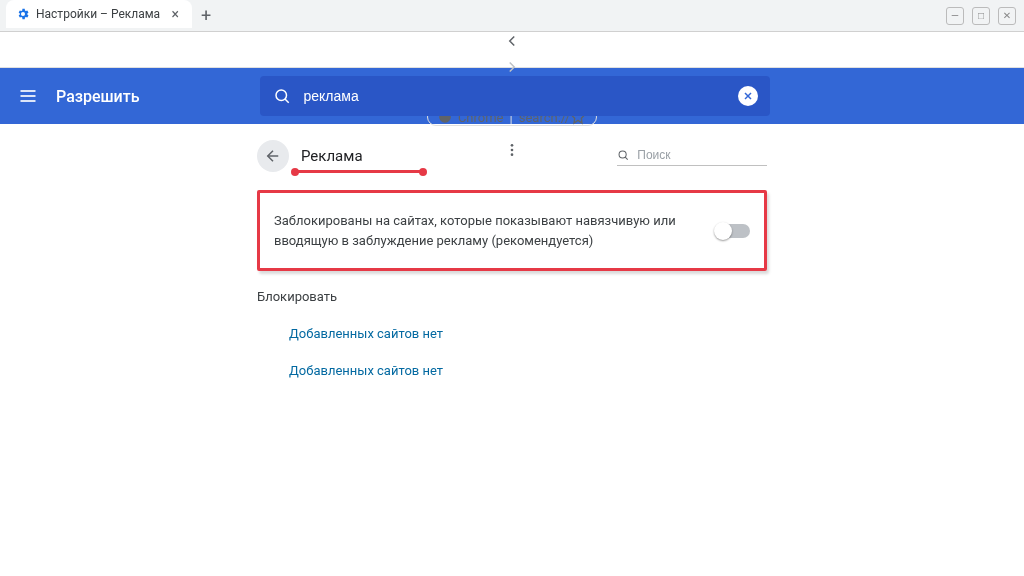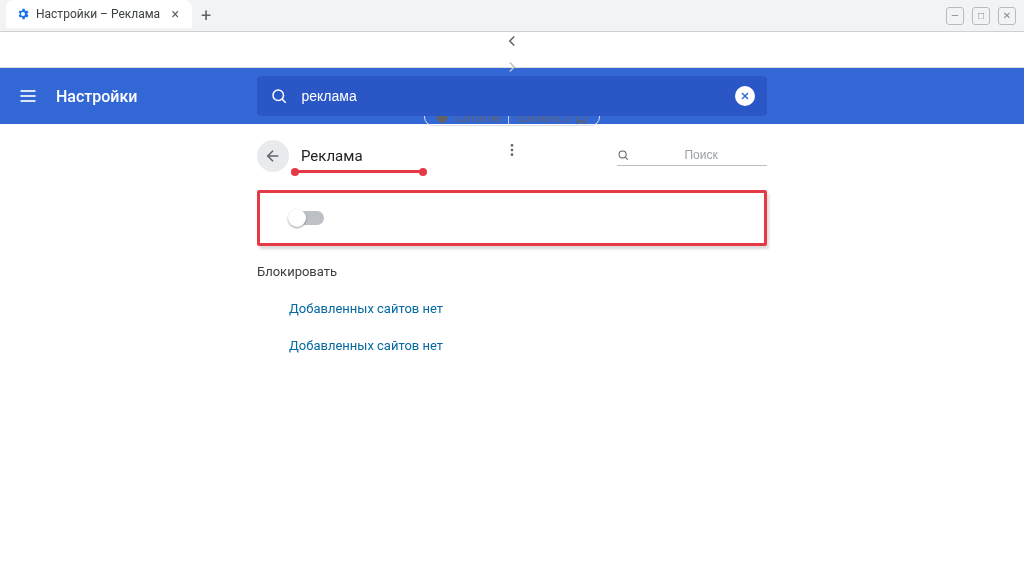--- a/index.html
+++ b/index.html
@@ -41,21 +41,21 @@
 
   .page-header { display: flex; align-items: center; padding: 8px 0 4px; }
   .back-circle { width: 32px; height: 32px; border-radius: 50%; background: #e8eaed; display: flex; align-items: center; justify-content: center; margin-right: 12px; cursor: pointer; }
   .page-title { font-size: 15px; color: #202124; position: relative; }
   .red-underline { position: absolute; left: -6px; right: -60px; bottom: -8px; height: 3px; background: #e63946; border-radius: 2px; }
   .red-underline::before, .red-underline::after { content: ""; position: absolute; top: -2.5px; width: 8px; height: 8px; background: #e63946; border-radius: 50%; }
   .red-underline::before { left: -4px; }
   .red-underline::after { right: -4px; }
 
   .header-search { margin-left: auto; display: flex; align-items: center; border-bottom: 1px solid #c0c0c0; width: 150px; padding-bottom: 2px; color: #5f6368; }
-  .header-search input { border: none; outline: none; font-size: 12px; width: 100%; color: #202124; text-align: center; }
+  .header-search input { border: none; outline: none; font-size: 12px; width: 100%; color: #202124; }
   .header-search input::placeholder { color: #9aa0a6; }
 
   .highlight-box { border: 3px solid #e63946; border-radius: 2px; padding: 18px 14px; margin-top: 14px; display: flex; align-items: center; box-shadow: 2px 3px 3px rgba(0,0,0,0.15); }
   .highlight-text { flex: 1; line-height: 1.5; color: #3c4043; }
 
   .toggle { width: 34px; height: 14px; background: #bdc1c6; border-radius: 7px; position: relative; cursor: pointer; margin-left: 16px; }
   .toggle-knob { width: 18px; height: 18px; background: #fff; border-radius: 50%; position: absolute; top: -2px; left: -2px; box-shadow: 0 1px 2px rgba(0,0,0,0.4); }
 
   .section-title { font-size: 13px; color: #3c4043; margin-top: 18px; }
   .empty-text { font-size: 13px; color: #0369a1; margin: 22px 0 0 32px; }
@@ -97,21 +97,21 @@
         <path d="M3 12a9 9 0 1 0 3-6.7L3 8"></path>
         <path d="M3 3v5h5"></path>
       </svg>
   </div>
   <div class="addr-bar">
     <svg width="14" height="14" viewBox="0 0 24 24" style="margin-right:6px" fill="#5f6368">
         <circle cx="12" cy="12" r="10"></circle>
       </svg>
     <span>Chrome</span>
     <span style="margin:0 6px;color:#dadce0">|</span>
-    <span class="addr-origin">content://</span>
+    <span class="addr-origin">search://</span>
     <span class="addr-star">
       <svg width="16" height="16" viewBox="0 0 24 24" fill="none" stroke="#5f6368" stroke-width="2">
           <polygon points="12 2 15 9 22 9 17 14 18 21 12 17 6 21 7 14 2 9 9 9"></polygon>
         </svg>
     </span>
   </div>
   <div class="avatar"></div>
   <div class="nav-icon">
     <svg width="16" height="16" viewBox="0 0 24 24" fill="#5f6368">
         <circle cx="12" cy="5" r="2"></circle>
@@ -122,21 +122,21 @@
 </div>
 
 <div class="blue-bar">
   <div class="menu-btn">
     <svg width="20" height="20" viewBox="0 0 24 24" fill="none" stroke="#fff" stroke-width="2">
         <line x1="3" y1="6" x2="21" y2="6"></line>
         <line x1="3" y1="12" x2="21" y2="12"></line>
         <line x1="3" y1="18" x2="21" y2="18"></line>
       </svg>
   </div>
-  <div class="settings-title">Настройки</div>
+  <div class="settings-title">Разрешить</div>
   <div class="search-pill">
     <span class="sicon">
       <svg width="18" height="18" viewBox="0 0 24 24" fill="none" stroke="#fff" stroke-width="2">
           <circle cx="11" cy="11" r="7"></circle>
           <line x1="21" y1="21" x2="16" y2="16"></line>
         </svg>
     </span>
     <input type="text" style="margin-left: 10px;" value="реклама">
     <span class="clear">
       <svg width="12" height="12" viewBox="0 0 24 24" fill="none" stroke="#3367d6" stroke-width="3">
@@ -164,20 +164,21 @@
       <div class="header-search">
         <svg width="14" height="14" viewBox="0 0 24 24" fill="none" stroke="#5f6368" stroke-width="2" style="margin-right:6px">
             <circle cx="11" cy="11" r="7"></circle>
             <line x1="21" y1="21" x2="16" y2="16"></line>
           </svg>
         <input type="text" placeholder="Поиск" style="">
       </div>
     </div>
 
     <div class="highlight-box">
+      <div class="highlight-text">Заблокированы на сайтах, которые показывают навязчивую или вводящую в заблуждение рекламу (рекомендуется)</div>
       <div class="toggle">
         <div class="toggle-knob"></div>
       </div>
     </div>
 
     <div class="section-title">Блокировать</div>
     <div class="empty-text">Добавленных сайтов нет</div>
 
     <div class="empty-text">Добавленных сайтов нет</div>
 

